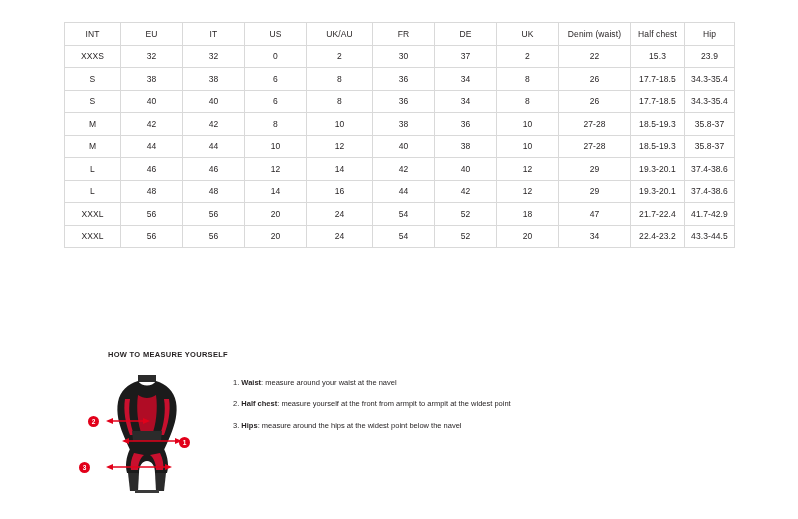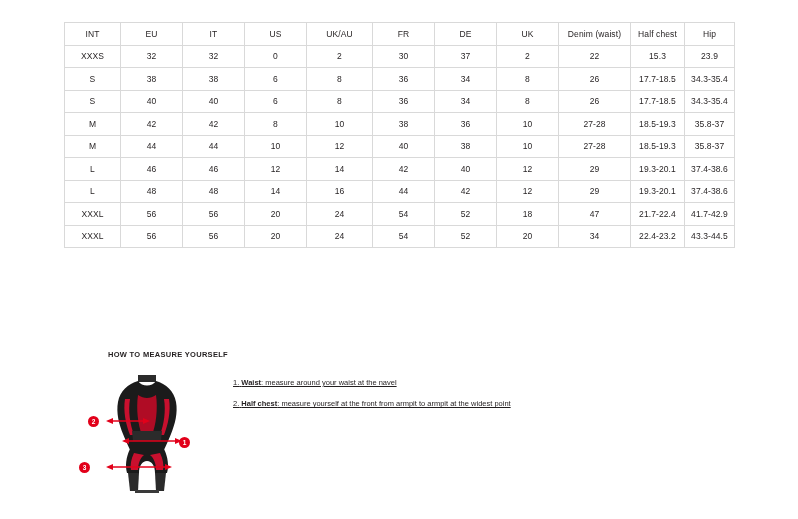--- a/index.html
+++ b/index.html
@@ -90,21 +90,20 @@
   }
   .instructions {
     margin-left: 26px;
     padding-top: 10px;
   }
   .instructions .line {
     font-size: 7.5px;
     color: #231f20;
     margin-bottom: 13px;
     line-height: 1.1;
-    text-decoration: underline;
   }
   .instructions .line b {
     font-weight: bold;
   }
 
   
   .fig-svg {
     position: absolute;
     left: 0;
     top: 0;
@@ -338,18 +337,22 @@
 
       <div class="instructions">
         <div class="line">
           <span>1.</span>
           <b>Waist</b><span>: measure around your waist at the navel</span>
         </div>
         <div class="line">
           <span>2.</span>
           <b>Half chest</b><span>: measure yourself at the front from armpit to armpit at the widest point</span>
         </div>
+        <div class="line">
+          <span>3.</span>
+          <b>Hips</b><span>: measure around the hips at the widest point below the navel</span>
+        </div>
       </div>
 
     </div>
   </div>
 
 </div>
 
 </body></html>

